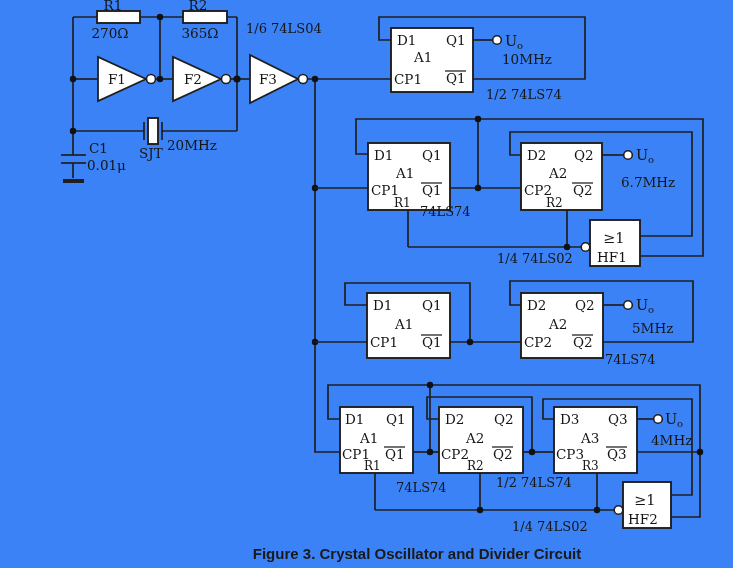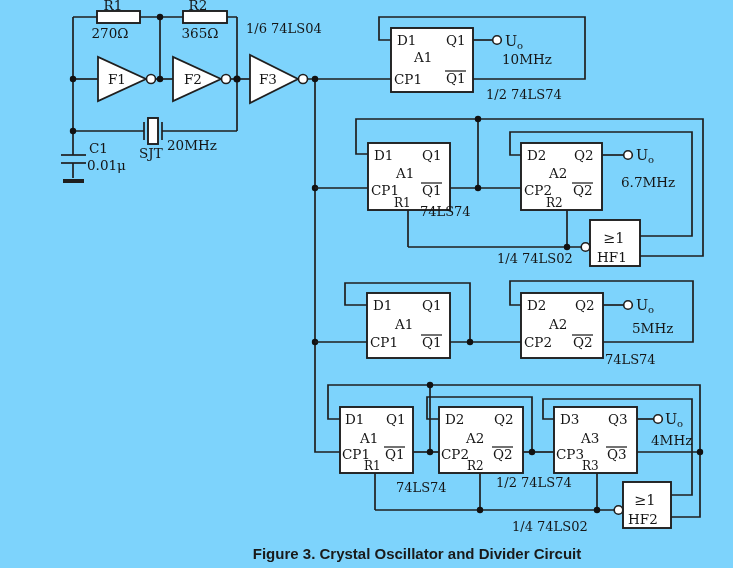--- a/index.html
+++ b/index.html
@@ -1,16 +1,16 @@
 <!DOCTYPE html>
 <html><head>
 <meta charset="utf-8">
 <style>
   html,body{margin:0;padding:0;background:#ffffff;}
-  .page{width:733px;height:568px;background:#7dd3fc;position:relative;overflow:hidden;
+  .page{width:733px;height:568px;background:#3b82f6;position:relative;overflow:hidden;
         font-family:"DejaVu Serif", serif;}
   svg{display:block;}
   .wire{stroke:#1f1f1f;stroke-width:1.7;fill:none;}
   .boxline{stroke:#1f1f1f;stroke-width:1.9;fill:#ffffff;}
   .tri{stroke:#1f1f1f;stroke-width:1.8;fill:#ffffff;}
   .dot{fill:#111;stroke:none;}
   .bub{fill:#ffffff;stroke:#1f1f1f;stroke-width:1.6;}
   .lbl{font-family:"DejaVu Serif",serif;font-size:13.5px;fill:#151515;}
   .lbl-sm{font-family:"DejaVu Serif",serif;font-size:12px;fill:#151515;}
   .lbl-chip{font-family:"DejaVu Serif",serif;font-size:13px;fill:#151515;}

